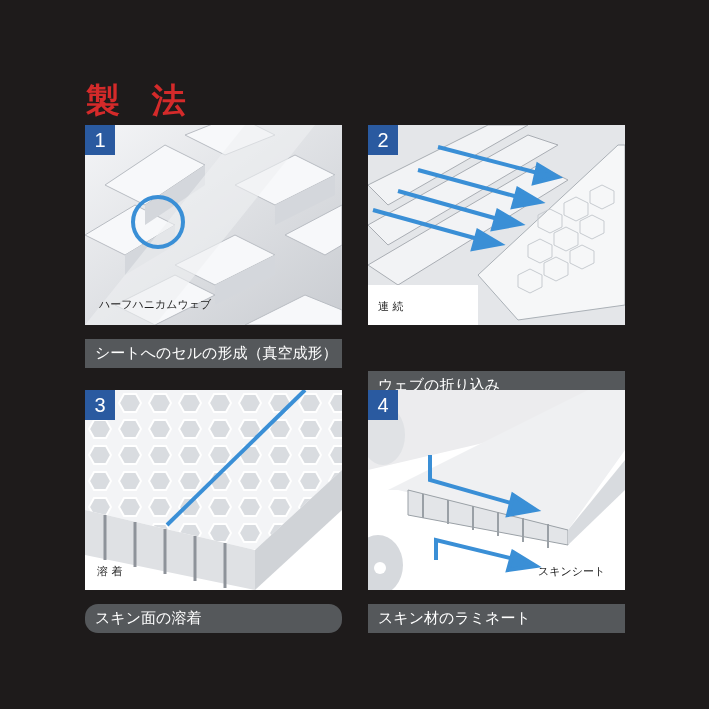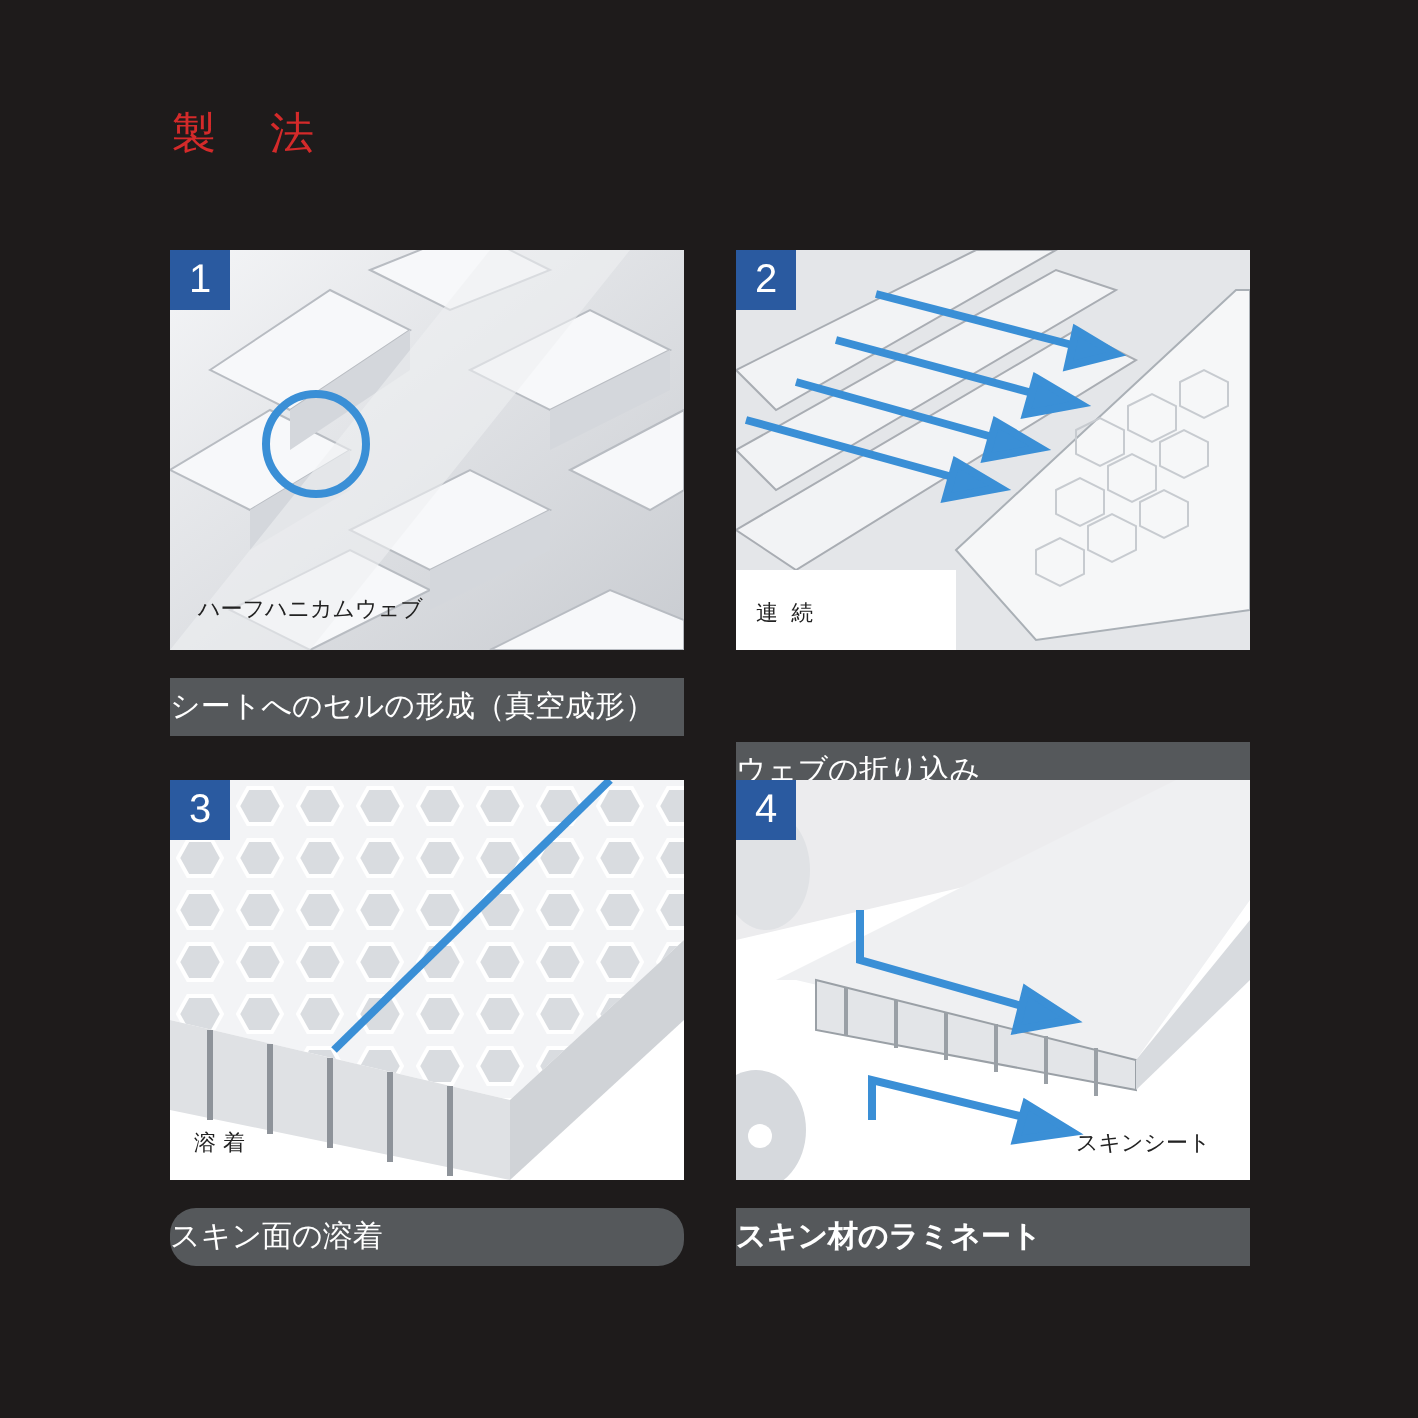--- a/index.html
+++ b/index.html
@@ -1,22 +1,22 @@
 <!DOCTYPE html>
 <html><head>
 <meta charset="utf-8">
 <style>
   html, body { margin:0; padding:0; }
   body { width:709px; height:709px; background:#1e1b1b; position:relative; overflow:hidden; font-family:"DejaVu Sans", sans-serif; }
-  .title { position:absolute; left:86px; top:52px; font-family:"DejaVu Serif", serif; font-size:22px; font-weight:normal; letter-spacing:10px; }
+  .title { position:absolute; left:86px; top:78px; font-family:"DejaVu Serif", serif; font-size:34px; font-weight:bold; letter-spacing:10px; }
   .panel { position:absolute; width:257px; height:200px; overflow:hidden; background:#e9eaec; }
   .panel svg { position:absolute; left:0; top:0; }
   .badge { position:absolute; left:0; top:0; width:30px; height:30px; color:#fff; font-size:20px; text-align:center; line-height:30px; font-family:"Liberation Sans", sans-serif; }
   .plabel { position:absolute; font-size:11px; color:#222; background:rgba(255,255,255,0.85); padding:0 4px; }
-  .caption { position:absolute; width:257px; height:29px; background:#55585b; color:#fff; font-size:15px; line-height:29px; box-sizing:border-box; }
+  .caption { position:absolute; width:257px; height:29px; background:#55585b; color:#fff; font-size:15px; line-height:29px; padding-left:10px; box-sizing:border-box; }
 </style>
 </head>
 <body>
 
 <div class="title" style="color:#d42a2a;">製 法</div>
 
 <div class="panel" style="left:85px; top:125px;">
   <svg width="257" height="200">
     <defs>
       <linearGradient id="g1" x1="0" y1="0" x2="1" y2="1">
@@ -75,21 +75,21 @@
         <polygon points="170,40 190,52 166,58"></polygon>
       <line x1="50" y1="45" x2="150" y2="72"></line>
         <polygon points="150,64 172,77 145,82"></polygon>
       <line x1="30" y1="66" x2="130" y2="94"></line>
         <polygon points="130,86 152,99 125,104"></polygon>
       <line x1="5" y1="85" x2="110" y2="114"></line>
         <polygon points="110,106 132,119 105,124"></polygon>
     </g>
   </svg>
   <div class="badge" style="background:#2a5aa0;">2</div>
-  <div class="plabel" style="left:6px; top:174px; background:transparent;font-family:Liberation Mono, monospace;">連 続</div>
+  <div class="plabel" style="left:6px; top:174px; background:transparent;">連 続</div>
 </div>
 <div class="caption" style="left:368px; top:339px;margin-top:32px;">ウェブの折り込み</div>
 
 <div class="panel" style="left:85px; top:390px;">
   <svg width="257" height="200">
     <defs>
       <pattern id="hex3" width="30" height="26" patternUnits="userSpaceOnUse">
         <rect width="30" height="26" fill="#f3f4f6"></rect>
         <polygon points="4,13 9,4 21,4 26,13 21,22 9,22" fill="#d9dce0" stroke="#ffffff" stroke-width="2"></polygon>
       </pattern>
@@ -133,13 +133,13 @@
     <g stroke="#3a8fd6" stroke-width="4" fill="#3a8fd6">
       <polyline points="62,65 62,90 150,115" fill="none"></polyline>
         <polygon points="145,105 168,120 140,125"></polygon>
       <polyline points="68,170 68,150 150,170" fill="none"></polyline>
         <polygon points="145,162 168,176 140,180"></polygon>
     </g>
   </svg>
   <div class="badge" style="background:#2a5aa0;">4</div>
   <div class="plabel" style="left:166px; top:174px; background:transparent;">スキンシート</div>
 </div>
-<div class="caption" style="left:368px; top:604px;font-weight:bold;">スキン材のラミネート</div>
+<div class="caption" style="left:368px; top:604px;">スキン材のラミネート</div>
 
 </body></html>

